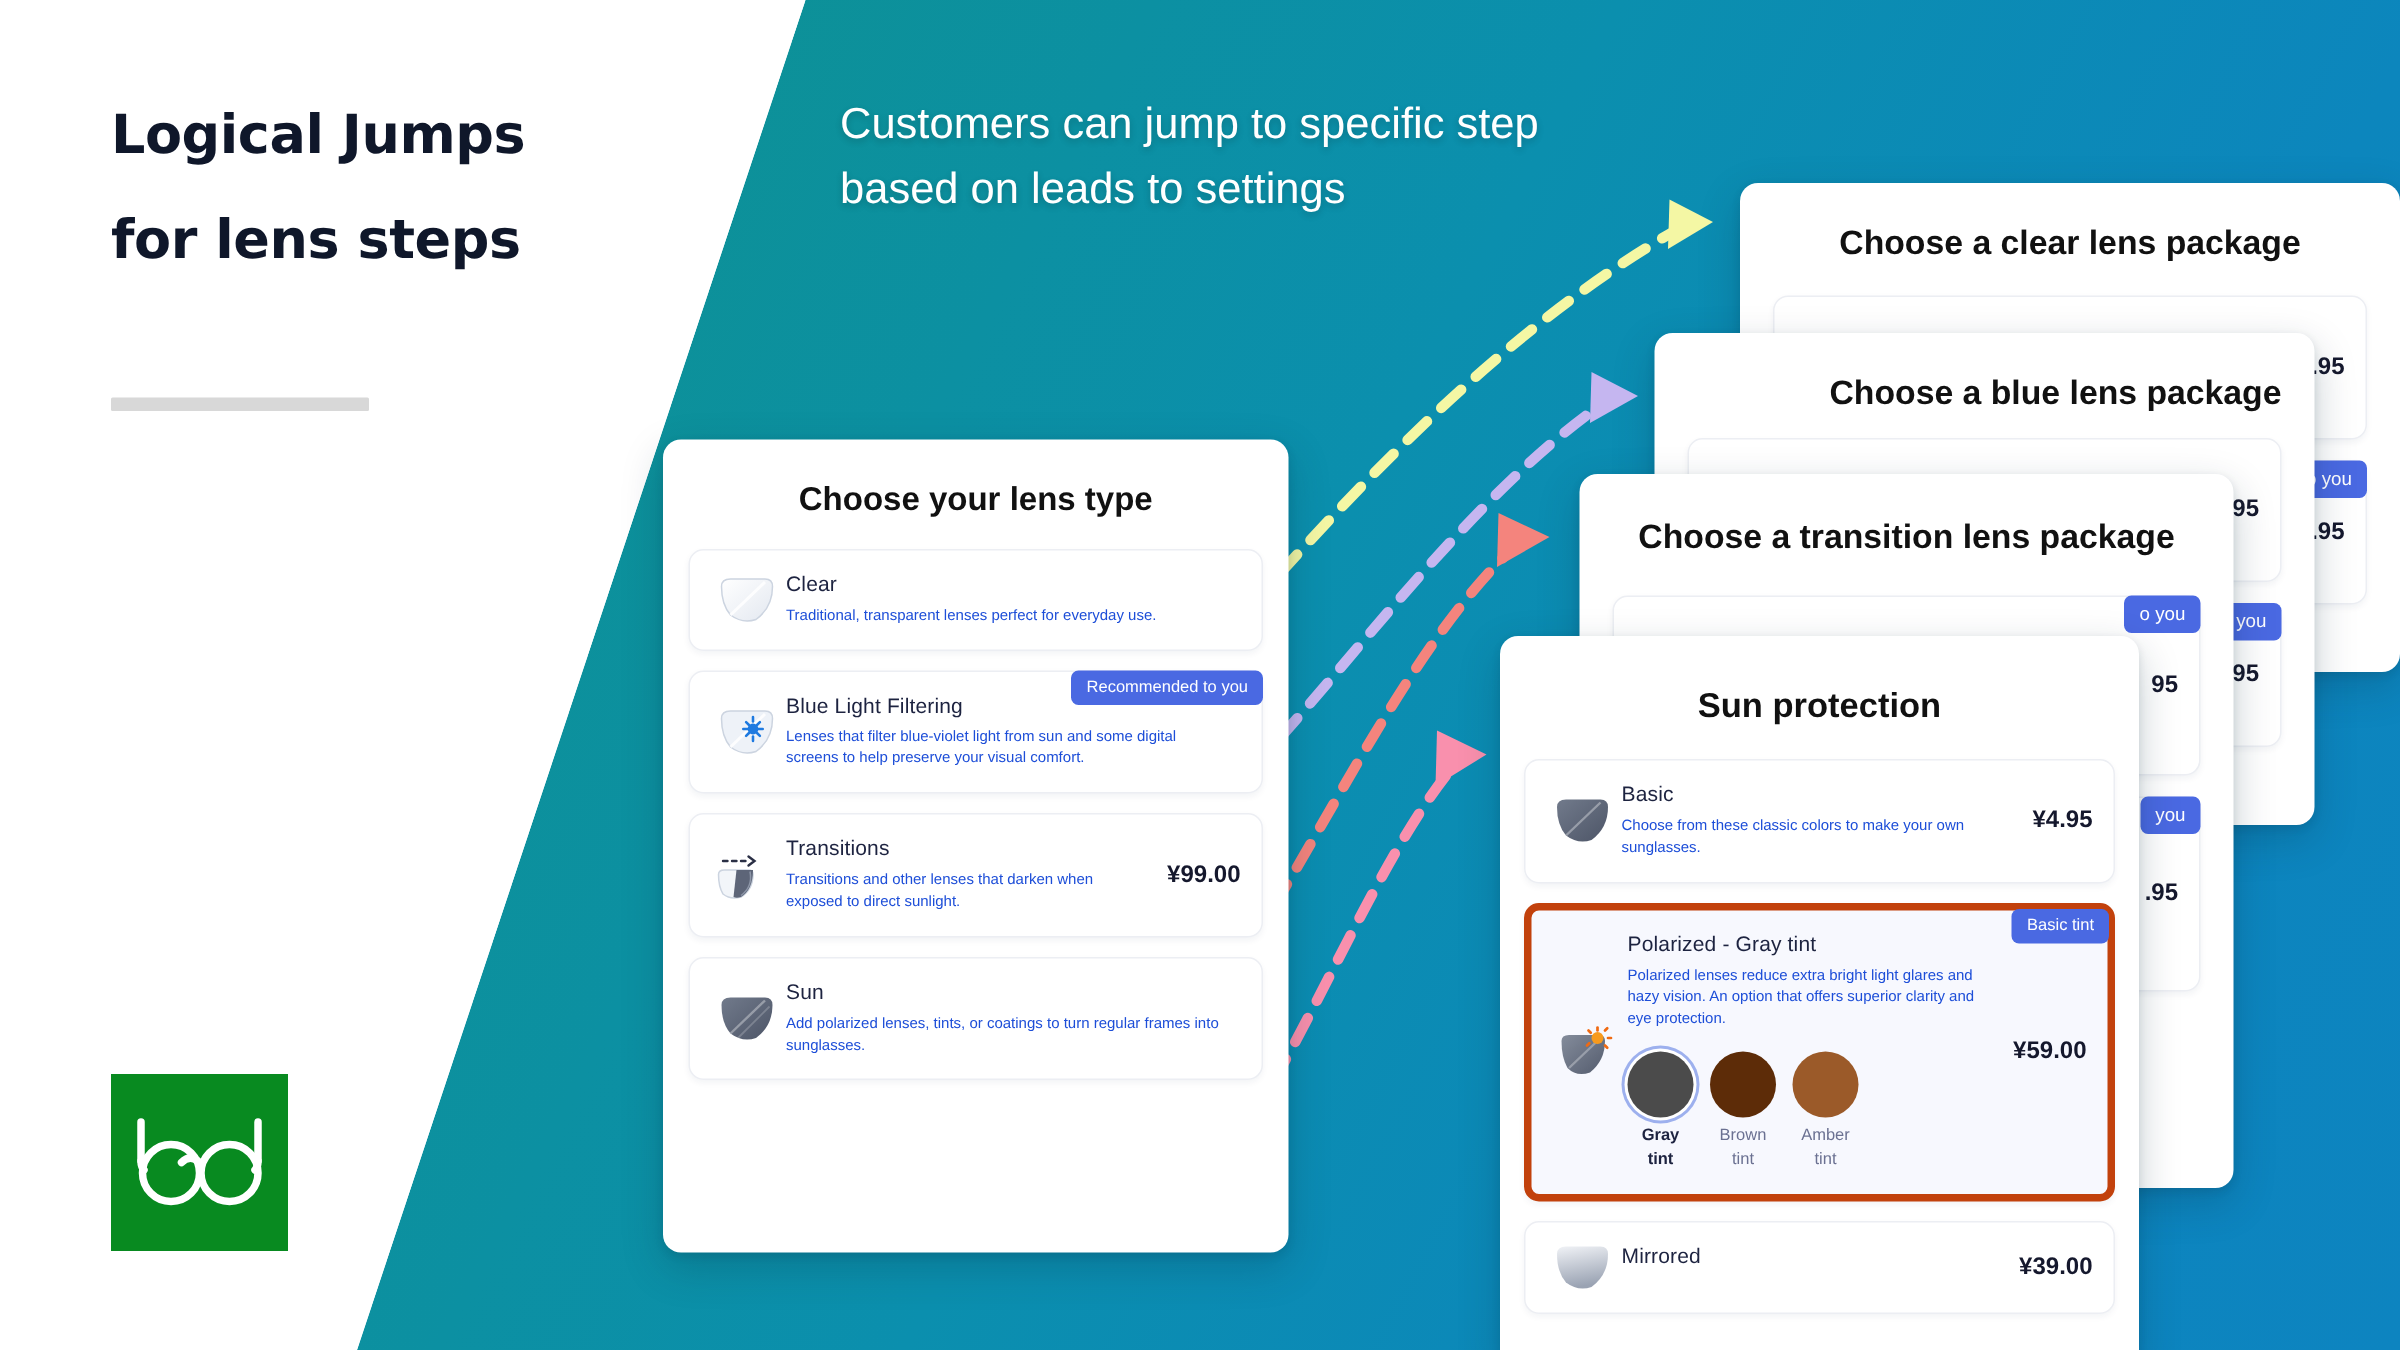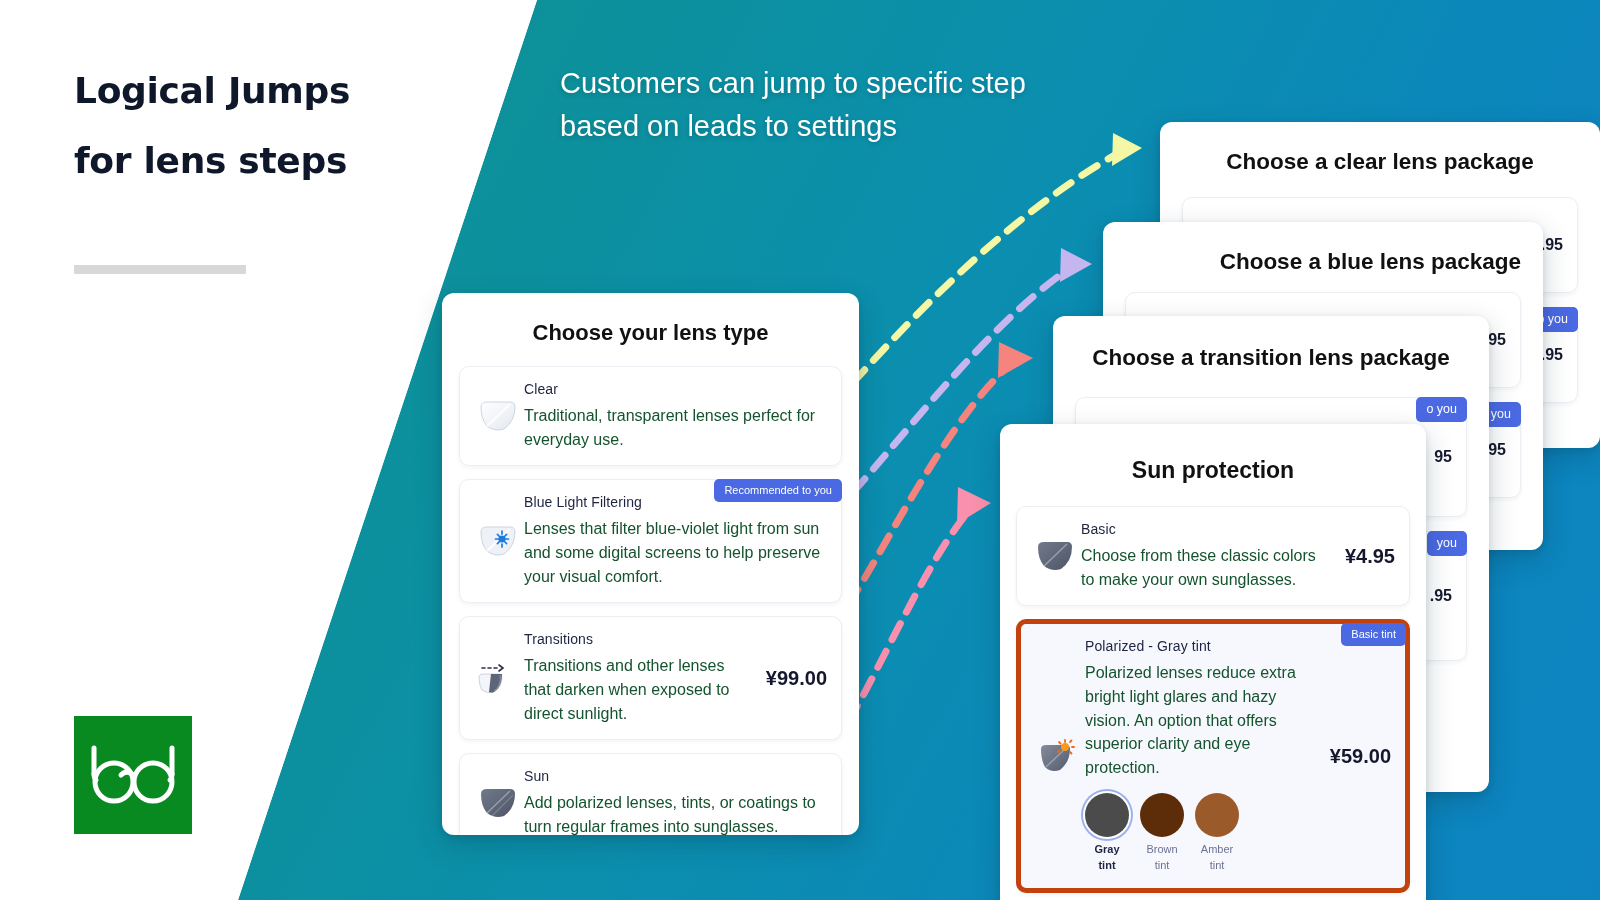--- a/index.html
+++ b/index.html
@@ -66,22 +66,22 @@
     border:1px solid #eceef3;border-radius:10px;background:#fff;
     box-shadow:0 2px 4px rgba(20,40,80,.05);
     padding:14px 14px 14px 12px;margin:0 0 13px 0;
   }
   .opt:last-child{margin-bottom:0;}
   .opt.selected{border:5px solid #c2410c;background:#f7f8fe;}
   .opt-icon{flex:0 0 52px;width:52px;display:flex;align-items:center;justify-content:center;
             align-self:center;position:relative;}
   .opt-body{flex:1 1 auto;min-width:0;padding-right:6px;}
   .opt-name{font-size:14px;font-weight:500;color:#1d2340;margin-bottom:7px;letter-spacing:.1px;}
-  .opt-desc{font-size:16px;line-height:1.48;color:#14532d;}
-  .opt-price{flex:0 0 auto;align-self:center;font-size:20px;font-weight:600;color:#15182d;
+  .opt-desc{font-size:10px;line-height:1.48;color:#1d4ed8;}
+  .opt-price{flex:0 0 auto;align-self:center;font-size:16px;font-weight:600;color:#15182d;
              padding-left:8px;white-space:nowrap;}
   .badge{
     position:absolute;top:-1px;right:-1px;background:#4a69e2;color:#fff;
     font-size:11px;font-weight:500;padding:5px 10px 6px;border-radius:5px;white-space:nowrap;
   }
 
   
   .tints{display:flex;gap:11px;margin-top:13px;}
   .tint{width:44px;text-align:center;}
   .tint-dot{width:44px;height:44px;border-radius:50%;margin:0 auto;}

